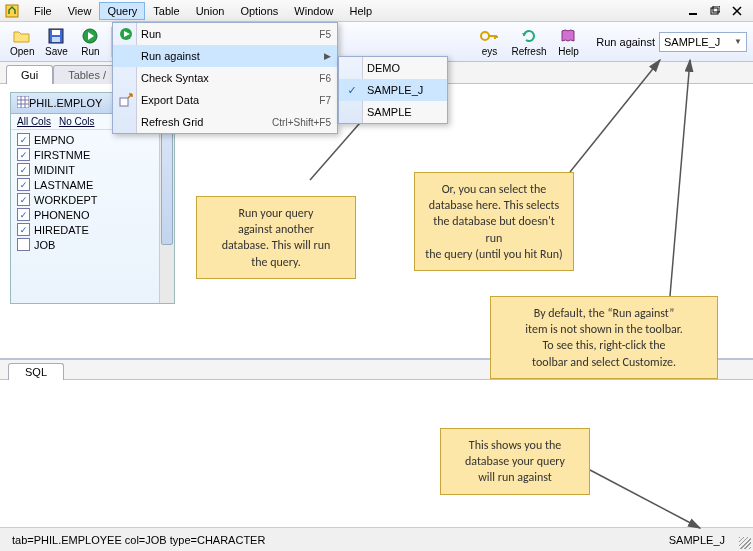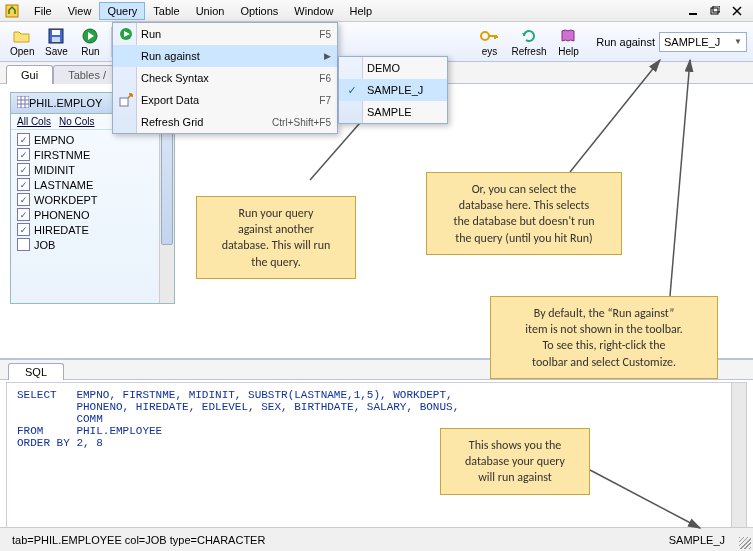--- a/index.html
+++ b/index.html
@@ -218,25 +218,20 @@
     <div class="scroll">
         <div class="thumb"></div>
       </div>
   </div>
 </div>
 
 <div class="sqlzone">
   <div class="sqltabs">
     <div class="tab">SQL</div>
   </div>
-  <div class="sqlbody"><span>SELECT   EMPNO, FIRSTNME, MIDINIT, SUBSTR(LASTNAME,1,5), WORKDEPT,
-         PHONENO, HIREDATE, EDLEVEL, SEX, BIRTHDATE, SALARY, BONUS,
-         COMM
-FROM     PHIL.EMPLOYEE
-ORDER BY 2, 8</span><div class="scroll"></div></div>
 </div>
 
 <div class="status">
   <span>tab=PHIL.EMPLOYEE col=JOB type=CHARACTER</span>
   <span class="r">SAMPLE_J</span>
   <div class="grip"></div>
 </div>
 
 <div class="dropdown dd-query">
   <div class="dd-stripe"></div>
@@ -285,21 +280,21 @@
   </div>
   <div class="dd-row">
       <span>SAMPLE</span>
     </div>
 </div>
 
 <div class="callout" style="left:196px; top:196px; width:160px; white-space:pre-line;">Run your query
 against another
 database. This will run
 the query.</div>
-<div class="callout" style="left:414px; top:172px; width:196px; white-space:pre-line;margin-left:12px;">Or, you can select the
+<div class="callout" style="left:414px; top:172px; width:160px; white-space:pre-line;">Or, you can select the
 database here. This selects
 the database but doesn't run
 the query (until you hit Run)</div>
 <div class="callout" style="left:490px; top:296px; width:228px; white-space:pre-line;">By default, the “Run against”
 item is not shown in the toolbar.
 To see this, right-click the
 toolbar and select Customize.</div>
 <div class="callout" style="left:440px; top:428px; width:150px; white-space:pre-line;">This shows you the
 database your query
 will run against</div>

